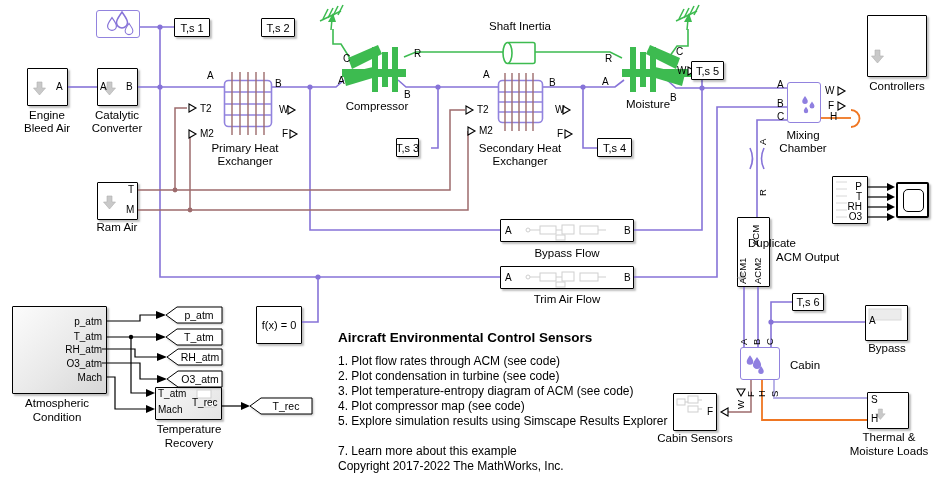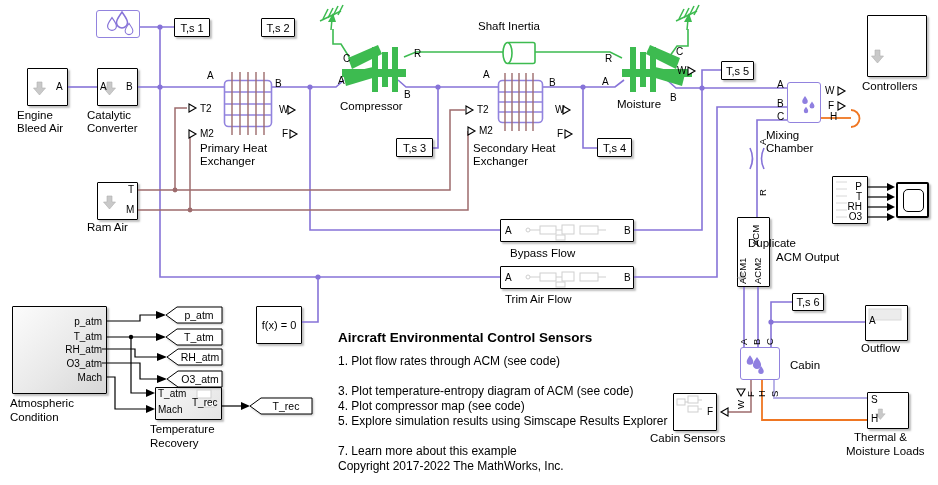--- a/index.html
+++ b/index.html
@@ -6,21 +6,21 @@
   #canvas{position:relative;width:938px;height:485px;background:#fff;overflow:hidden;
           font-family:"Liberation Sans",sans-serif;color:#000;}
   .blk{position:absolute;background:#fff;border:1px solid #000;border-radius:1px;
        box-shadow:2px 2px 2px rgba(0,0,0,.25);box-sizing:border-box;}
   .pblk{position:absolute;background:#fff;border:1.7px solid #9283de;border-radius:3px;box-sizing:border-box;}
   .grad{background:linear-gradient(135deg,#fcfcfc 0%,#e9e9e9 55%,#d7d7d7 100%);}
   .grad2{background:linear-gradient(135deg,#f7f7f7,#e3e3e3);}
   .tag{position:absolute;background:#fff;border:1px solid #000;border-radius:1px;
        box-shadow:2px 2px 2px rgba(0,0,0,.25);font-size:11px;display:flex;align-items:center;
        justify-content:center;box-sizing:border-box;white-space:nowrap;}
-  .cap{position:absolute;font-size:11.5px;line-height:13px;text-align:left;white-space:nowrap;}
+  .cap{position:absolute;font-size:11.5px;line-height:13px;text-align:center;white-space:nowrap;}
   .capl{text-align:left;}
   .pl{position:absolute;font-size:10px;line-height:11px;white-space:nowrap;}
   .plr{text-align:right;}
   .rot{writing-mode:vertical-rl;transform:rotate(180deg);}
   .rot9{font-size:9.5px;}
   svg.layer{position:absolute;left:0;top:0;z-index:3;pointer-events:none;}
   .z2{z-index:2;} .z4{z-index:4;}
   svg text{font-family:"Liberation Sans",sans-serif;fill:#000;}
   .scopeo{position:absolute;border:2px solid #000;background:#fff;border-radius:2px;
           box-shadow:2px 2px 2px rgba(0,0,0,.25);box-sizing:border-box;}
@@ -322,27 +322,27 @@
   <div class="blk z2" style="left:673px;top:393px;width:44px;height:38px"></div>
   <div class="blk z2" style="left:865px;top:305px;width:43px;height:36px"></div>
   <div class="blk z2" style="left:867px;top:392px;width:42px;height:37px"></div>
 
   <div class="tag z4" style="left:174px;top:18px;width:36px;height:19px">
       <span>T,s 1</span>
     </div>
   <div class="tag z4" style="left:261px;top:18px;width:34px;height:19px">
       <span>T,s 2</span>
     </div>
-  <div class="tag z4" style="left:396px;top:138px;width:37px;height:19px">
+  <div class="tag z4" style="left:396px;top:138px;width:23px;height:19px">
       <span>T,s 3</span>
     </div>
   <div class="tag z4" style="left:597px;top:138px;width:35px;height:19px">
       <span>T,s 4</span>
     </div>
-  <div class="tag z4" style="left:721px;top:61px;width:33px;height:19px">
+  <div class="tag z4" style="left:691px;top:61px;width:33px;height:19px">
       <span>T,s 5</span>
     </div>
   <div class="tag z4" style="left:792px;top:293px;width:32px;height:18px">
       <span>T,s 6</span>
     </div>
 
   <div class="cap z4" style="left:17px;top:109px;width:60px">Engine</div>
   <div class="cap z4" style="left:17px;top:122px;width:60px">Bleed Air</div>
   <div class="cap z4" style="left:87px;top:109px;width:60px">Catalytic</div>
   <div class="cap z4" style="left:87px;top:122px;width:60px">Converter</div>
@@ -360,21 +360,21 @@
   <div class="cap capl z4" style="left:748px;top:237px;width:86px">Duplicate</div>
   <div class="cap capl z4" style="left:776px;top:251px;width:86px">ACM Output</div>
   <div class="cap z4" style="left:510px;top:247px;width:114px">Bypass Flow</div>
   <div class="cap z4" style="left:505px;top:293px;width:124px">Trim Air Flow</div>
   <div class="cap z4" style="left:10px;top:397px;width:94px">Atmospheric</div>
   <div class="cap z4" style="left:10px;top:411px;width:94px">Condition</div>
   <div class="cap z4" style="left:150px;top:423px;width:78px">Temperature</div>
   <div class="cap z4" style="left:150px;top:437px;width:78px">Recovery</div>
   <div class="cap capl z4" style="left:790px;top:359px;width:40px">Cabin</div>
   <div class="cap z4" style="left:650px;top:432px;width:90px">Cabin Sensors</div>
-  <div class="cap z4" style="left:861px;top:342px;width:52px">Outflow</div>
+  <div class="cap z4" style="left:861px;top:342px;width:52px">Bypass</div>
   <div class="cap z4" style="left:854px;top:431px;width:70px">Thermal &amp;</div>
   <div class="cap z4" style="left:846px;top:445px;width:86px">Moisture Loads</div>
 
   <div class="pl z4" style="left:56px;top:81px">A</div>
   <div class="pl z4" style="left:100px;top:81px">A</div>
   <div class="pl z4" style="left:126px;top:81px">B</div>
   <div class="pl z4" style="left:128px;top:184px">T</div>
   <div class="pl z4" style="left:126px;top:204px">M</div>
   <div class="pl z4" style="left:207px;top:70px">A</div>
   <div class="pl z4" style="left:275px;top:78px">B</div>
@@ -431,19 +431,20 @@
   <div class="pl rot rot9 z4" style="left:745px;top:385px;height:12px">F</div>
   <div class="pl rot rot9 z4" style="left:756px;top:385px;height:12px">H</div>
   <div class="pl rot rot9 z4" style="left:769px;top:385px;height:12px">S</div>
   <div class="pl z4" style="left:707px;top:406px">F</div>
   <div class="pl z4" style="left:869px;top:315px">A</div>
   <div class="pl z4" style="left:871px;top:394px">S</div>
   <div class="pl z4" style="left:871px;top:413px">H</div>
 
   <div class="title z4" style="left:338px;top:330px">Aircraft Environmental Control Sensors</div>
   <div class="note z4" style="left:338px;top:354px">1. Plot flow rates through ACM (see code)</div>
+  <div class="note z4" style="left:338px;top:369px">2. Plot condensation in turbine (see code)</div>
   <div class="note z4" style="left:338px;top:384px">3. Plot temperature-entropy diagram of ACM (see code)</div>
   <div class="note z4" style="left:338px;top:399px">4. Plot compressor map (see code)</div>
   <div class="note z4" style="left:338px;top:414px">5. Explore simulation results using Simscape Results Explorer</div>
   <div class="note z4" style="left:338px;top:444px">7. Learn more about this example</div>
   <div class="note z4" style="left:338px;top:459px">Copyright 2017-2022 The MathWorks, Inc.</div>
 
 </div>
 
 </body></html>

